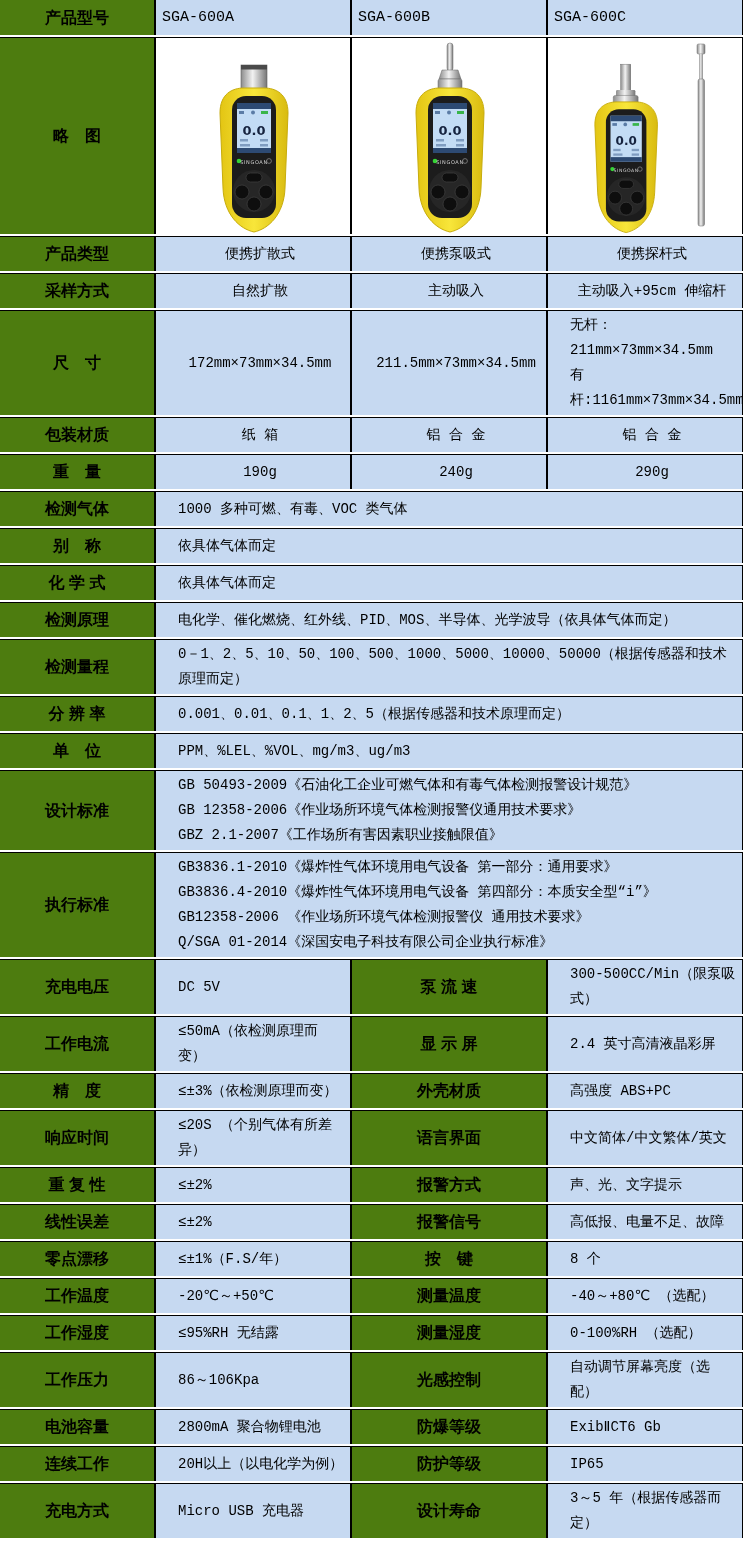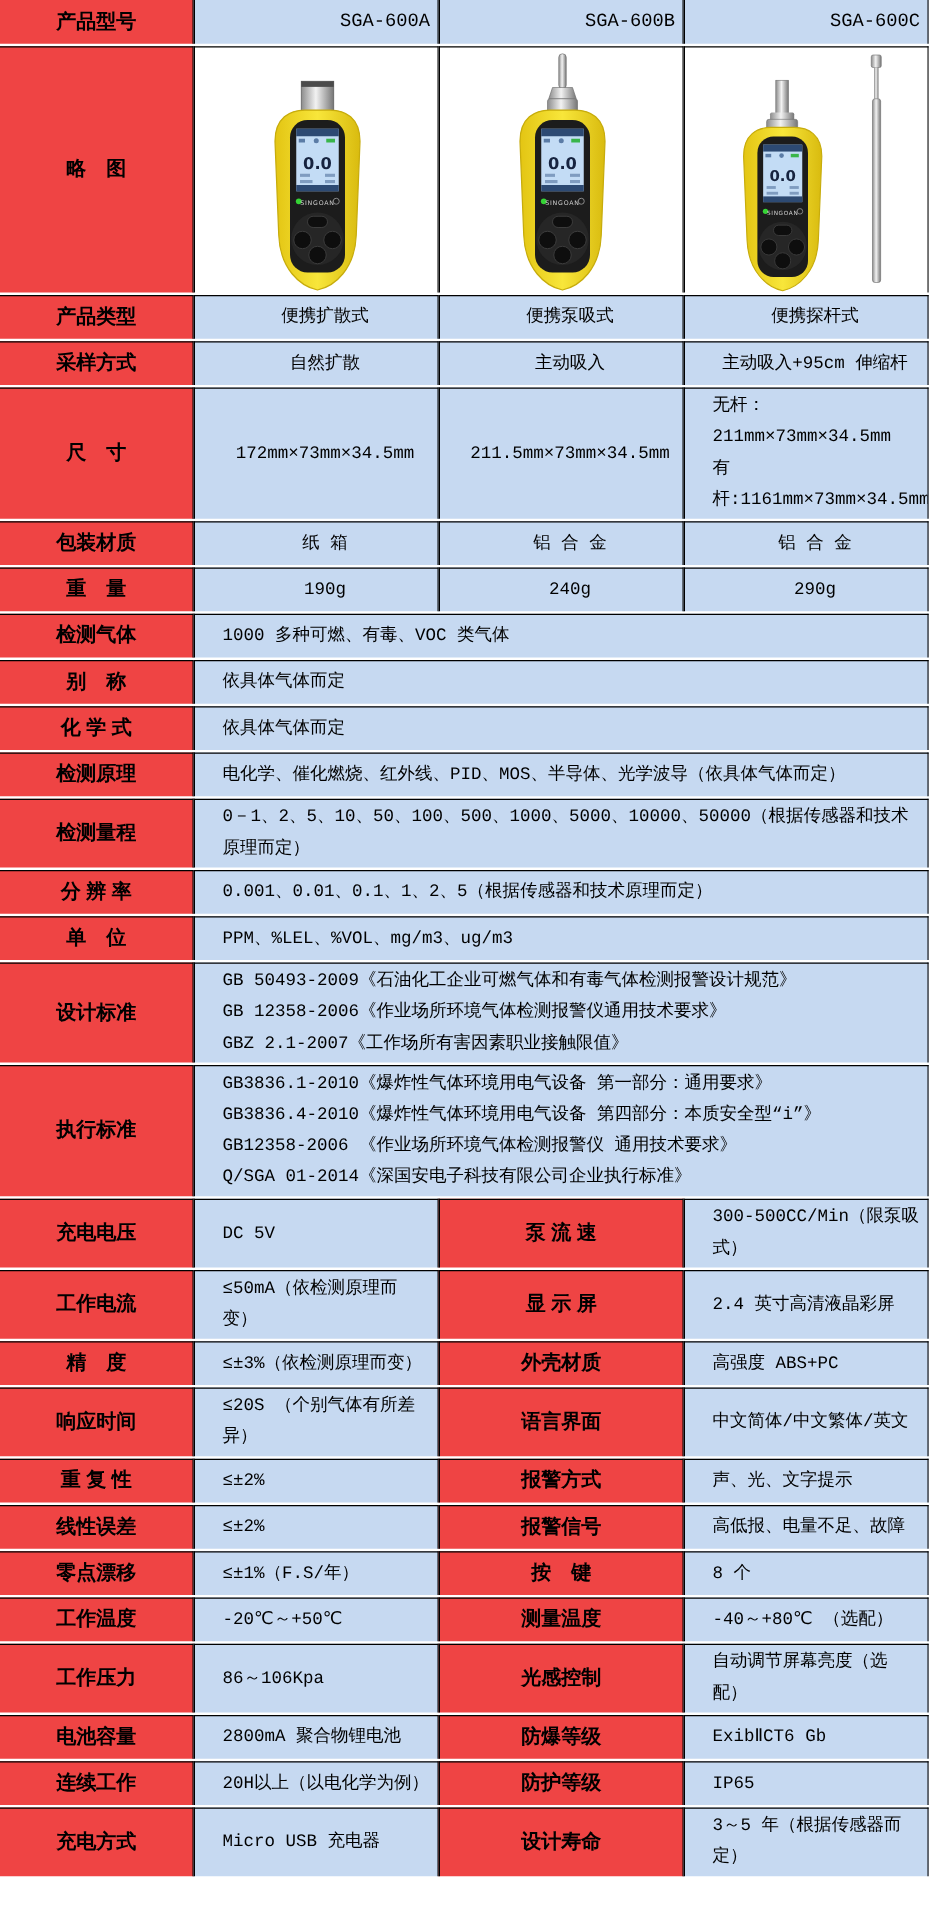--- a/index.html
+++ b/index.html
@@ -1,24 +1,24 @@
 <!DOCTYPE html>
 <html><head>
 <meta charset="utf-8">
 <style>
   html,body{margin:0;padding:0;background:#fff;}
   body{width:743px;font-family:"Liberation Sans","DejaVu Sans",sans-serif;color:#000;}
   table{width:743px;border-collapse:separate;border-spacing:0 2px;table-layout:fixed;background:#fff;margin-top:-2px;}
   td{box-sizing:border-box;border:1px solid #000;border-bottom:none;height:35px;vertical-align:middle;padding:2px 6px;overflow:hidden;}
   tr.first td{border-top:none;}
   td:first-child{border-left:none;}
-  td.label{background:#ef4444;font-weight:bold;text-align:center;font-size:16px;white-space:pre-line;line-height:22px;}
+  td.label{background:#4d7c0f;font-weight:bold;text-align:center;font-size:16px;white-space:pre-line;line-height:22px;}
   td.val{background:#C6D9F1;font-size:14px;font-family:"Liberation Mono","DejaVu Sans Mono","DejaVu Sans",monospace;white-space:pre-line;text-align:left;padding-left:22px;line-height:25px;}
   td.center{text-align:center;padding-left:20px;}
-  td.model{background:#C6D9F1;font-size:15px;font-family:"Liberation Mono","DejaVu Sans Mono",monospace;text-align:right;}
+  td.model{background:#C6D9F1;font-size:15px;font-family:"Liberation Mono","DejaVu Sans Mono",monospace;text-align:left;}
   td.imgcell{background:#fff;text-align:center;padding:0;}
   tr.sketch td{height:197px;}
   tr.size td{height:53px;}
   tr.l2 td{height:53px;}
   tr.l3 td{height:75px;}
   tr.l4 td{height:103px;}
   svg{display:block;margin:0 auto;}
   svg text{font-family:"DejaVu Sans","Liberation Sans",sans-serif;}
 </style>
 </head>
@@ -286,20 +286,26 @@
     <td class="label">按　键</td>
     <td class="val">8 个</td>
   </tr>
   <tr>
     <td class="label">工作温度</td>
     <td class="val">-20℃～+50℃</td>
     <td class="label">测量温度</td>
     <td class="val">-40～+80℃ （选配）</td>
   </tr>
   <tr>
+    <td class="label">工作湿度</td>
+    <td class="val">≤95%RH 无结露</td>
+    <td class="label">测量湿度</td>
+    <td class="val">0-100%RH （选配）</td>
+  </tr>
+  <tr>
     <td class="label">工作压力</td>
     <td class="val">86～106Kpa</td>
     <td class="label">光感控制</td>
     <td class="val">自动调节屏幕亮度（选配）</td>
   </tr>
   <tr>
     <td class="label">电池容量</td>
     <td class="val">2800mA 聚合物锂电池</td>
     <td class="label">防爆等级</td>
     <td class="val">ExibⅡCT6 Gb</td>

